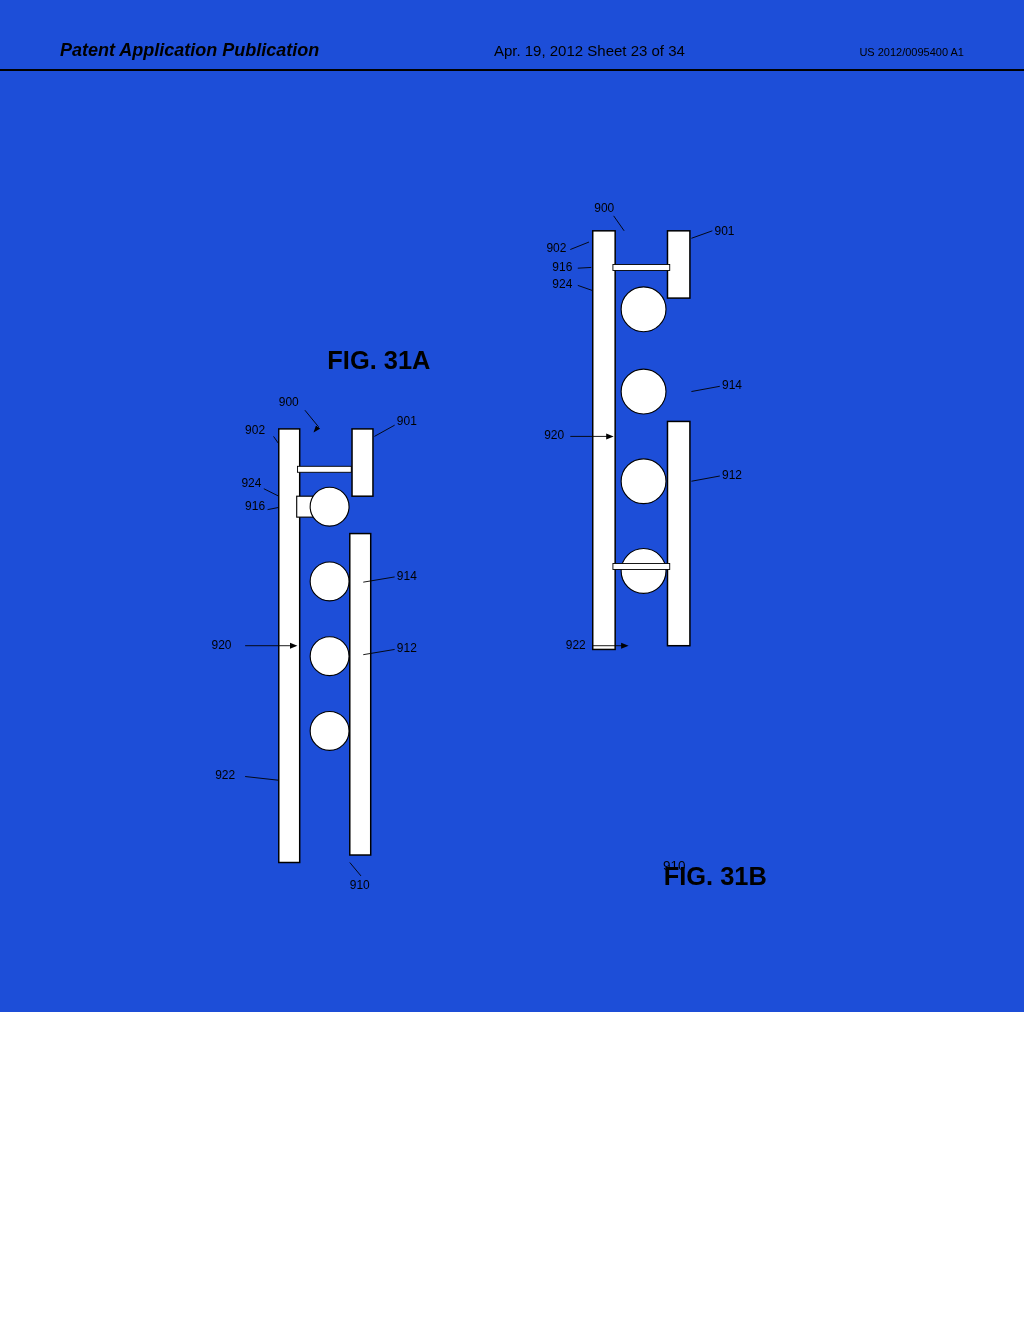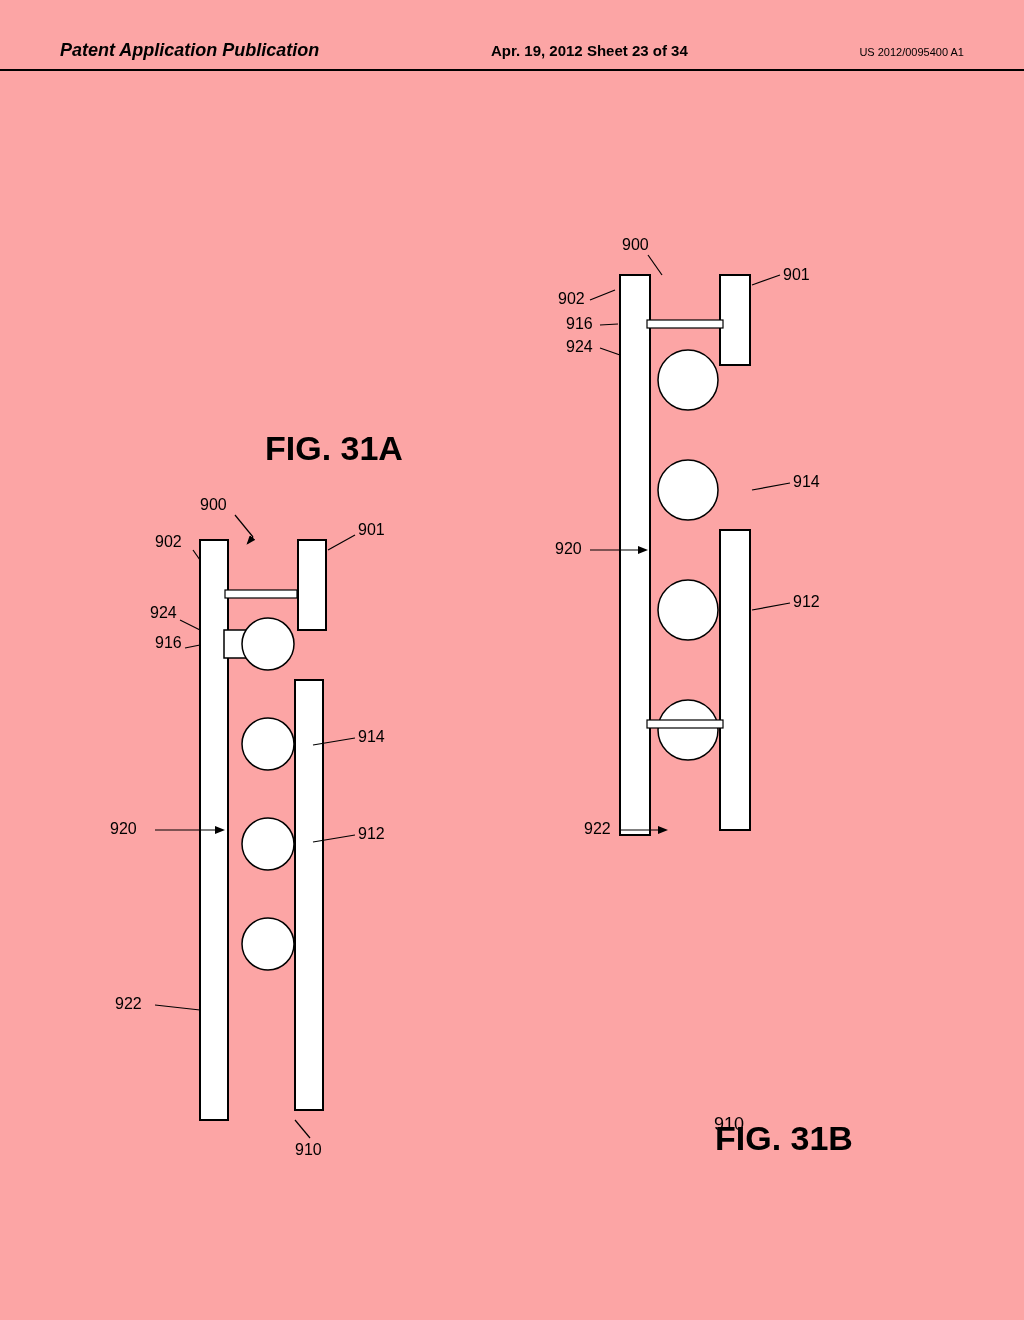--- a/index.html
+++ b/index.html
@@ -7,22 +7,22 @@
       width: 1024px;
       height: 1320px;
       background: #fff;
       font-family: Arial, sans-serif;
       position: relative;
       overflow: hidden;
     }
 
     .page-container {
       width: 1024px;
-      height: 1320px;
-      background: #fca5a5;
+      height: 1012px;
+      background: #1d4ed8;
       position: relative;
     }
 
     .header {
       position: absolute;
       top: 40px;
       left: 0;
       right: 0;
       display: flex;
       justify-content: space-between;
@@ -33,21 +33,20 @@
     }
 
     .header-left {
       font-size: 18px;
       font-weight: bold;
       font-style: italic;
     }
 
     .header-center {
       font-size: 15px;
-      font-weight: bold;
     }
 
     .header-right {
       font-size: 11px;
     }
 
     .diagram-area {
       position: absolute;
       top: 100px;
       left: 0;

